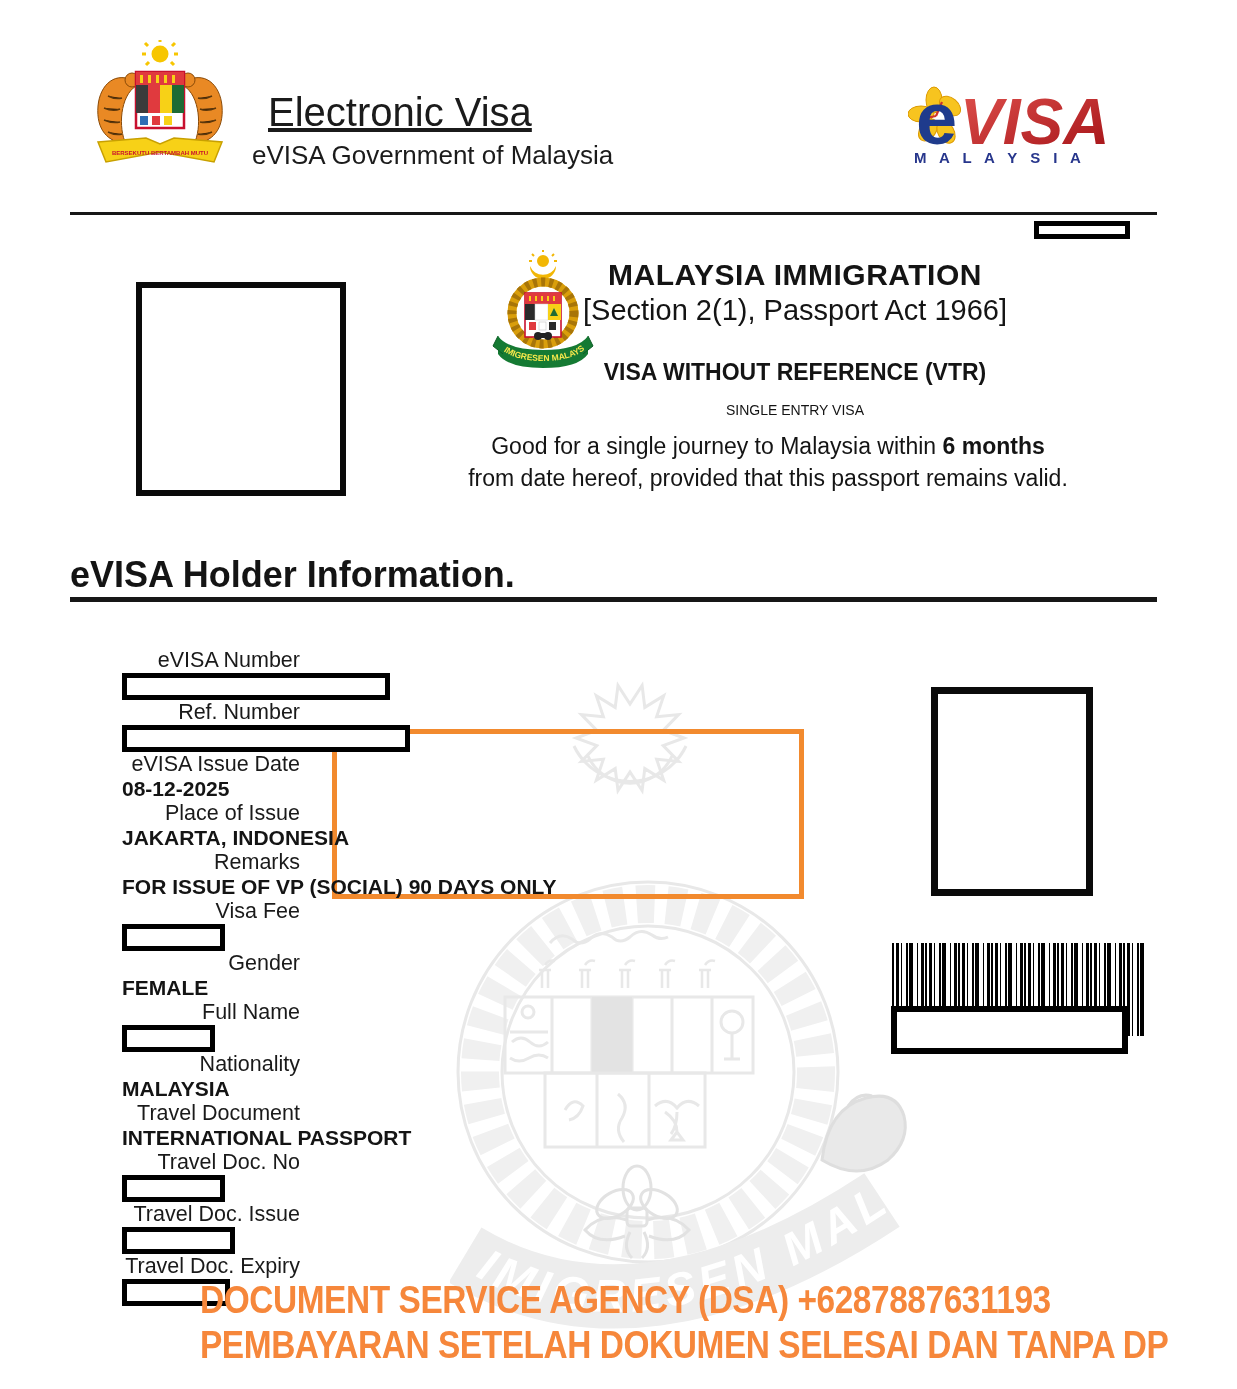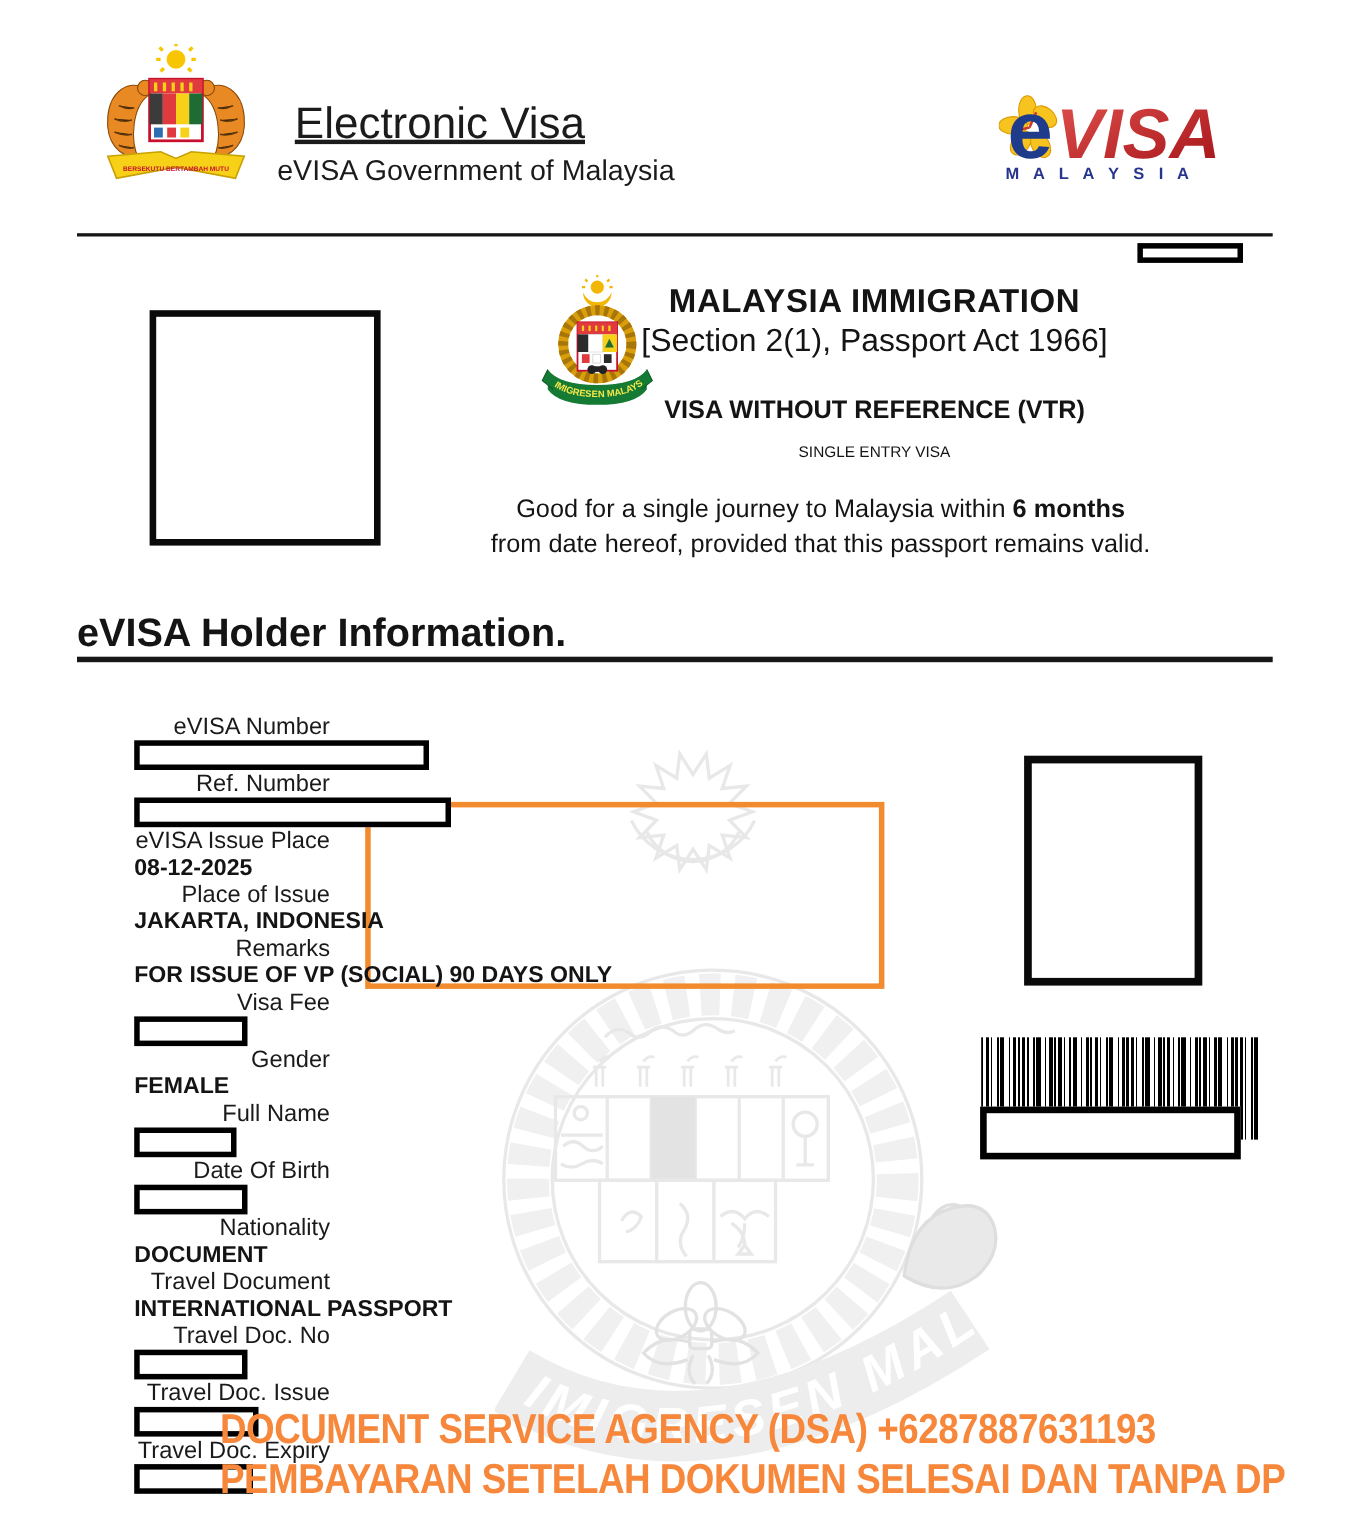--- a/index.html
+++ b/index.html
@@ -222,21 +222,21 @@
     </text>
   </svg>
 
   <div class="abs imm" style="left:565px;top:258px;">
     <div class="imm-title">MALAYSIA IMMIGRATION</div>
     <div class="imm-act">[Section 2(1), Passport Act 1966]</div>
     <div class="imm-vtr">VISA WITHOUT REFERENCE (VTR)</div>
     <div class="imm-sev">SINGLE ENTRY VISA</div>
   </div>
 
-  <div class="abs goodfor" style="left:366px;top:430px;margin-top:16px;">
+  <div class="abs goodfor" style="left:388px;top:430px;">
     <span>Good for a single journey to Malaysia within </span><b>6 months</b><br>
     <span>from date hereof, provided that this passport remains valid.</span>
   </div>
 
   <div class="abs photo-box" style="left:136px;top:282px;width:198px;height:202px;"></div>
 
 
   <div class="abs section-title" style="left:70px;top:554px;">eVISA Holder Information.</div>
   <div class="abs rule" style="left:70px;top:597px;width:1087px;height:5px;"></div>
 
@@ -245,21 +245,21 @@
   <div class="abs form" style="left:70px;top:648px;">
     <div class="row">
       <span class="lbl">eVISA Number</span>
       <span class="redact" style="width:258px"></span>
     </div>
     <div class="row">
       <span class="lbl">Ref. Number</span>
       <span class="redact" style="width:278px"></span>
     </div>
     <div class="row">
-      <span class="lbl">eVISA Issue Place</span>
+      <span class="lbl">eVISA Issue Date</span>
       <span class="val">08-12-2025</span>
     </div>
     <div class="row">
       <span class="lbl">Place of Issue</span>
       <span class="val">JAKARTA, INDONESIA</span>
     </div>
     <div class="row">
       <span class="lbl">Remarks</span>
       <span class="val">FOR ISSUE OF VP (SOCIAL) 90 DAYS ONLY</span>
     </div>
@@ -269,26 +269,22 @@
     </div>
     <div class="row">
       <span class="lbl">Gender</span>
       <span class="val">FEMALE</span>
     </div>
     <div class="row">
       <span class="lbl">Full Name</span>
       <span class="redact" style="width:83px"></span>
     </div>
     <div class="row">
-      <span class="lbl">Date Of Birth</span>
-      <span class="redact" style="width:93px"></span>
-    </div>
-    <div class="row">
       <span class="lbl">Nationality</span>
-      <span class="val">DOCUMENT</span>
+      <span class="val">MALAYSIA</span>
     </div>
     <div class="row">
       <span class="lbl">Travel Document</span>
       <span class="val">INTERNATIONAL PASSPORT</span>
     </div>
     <div class="row">
       <span class="lbl">Travel Doc. No</span>
       <span class="redact" style="width:93px"></span>
     </div>
     <div class="row">

